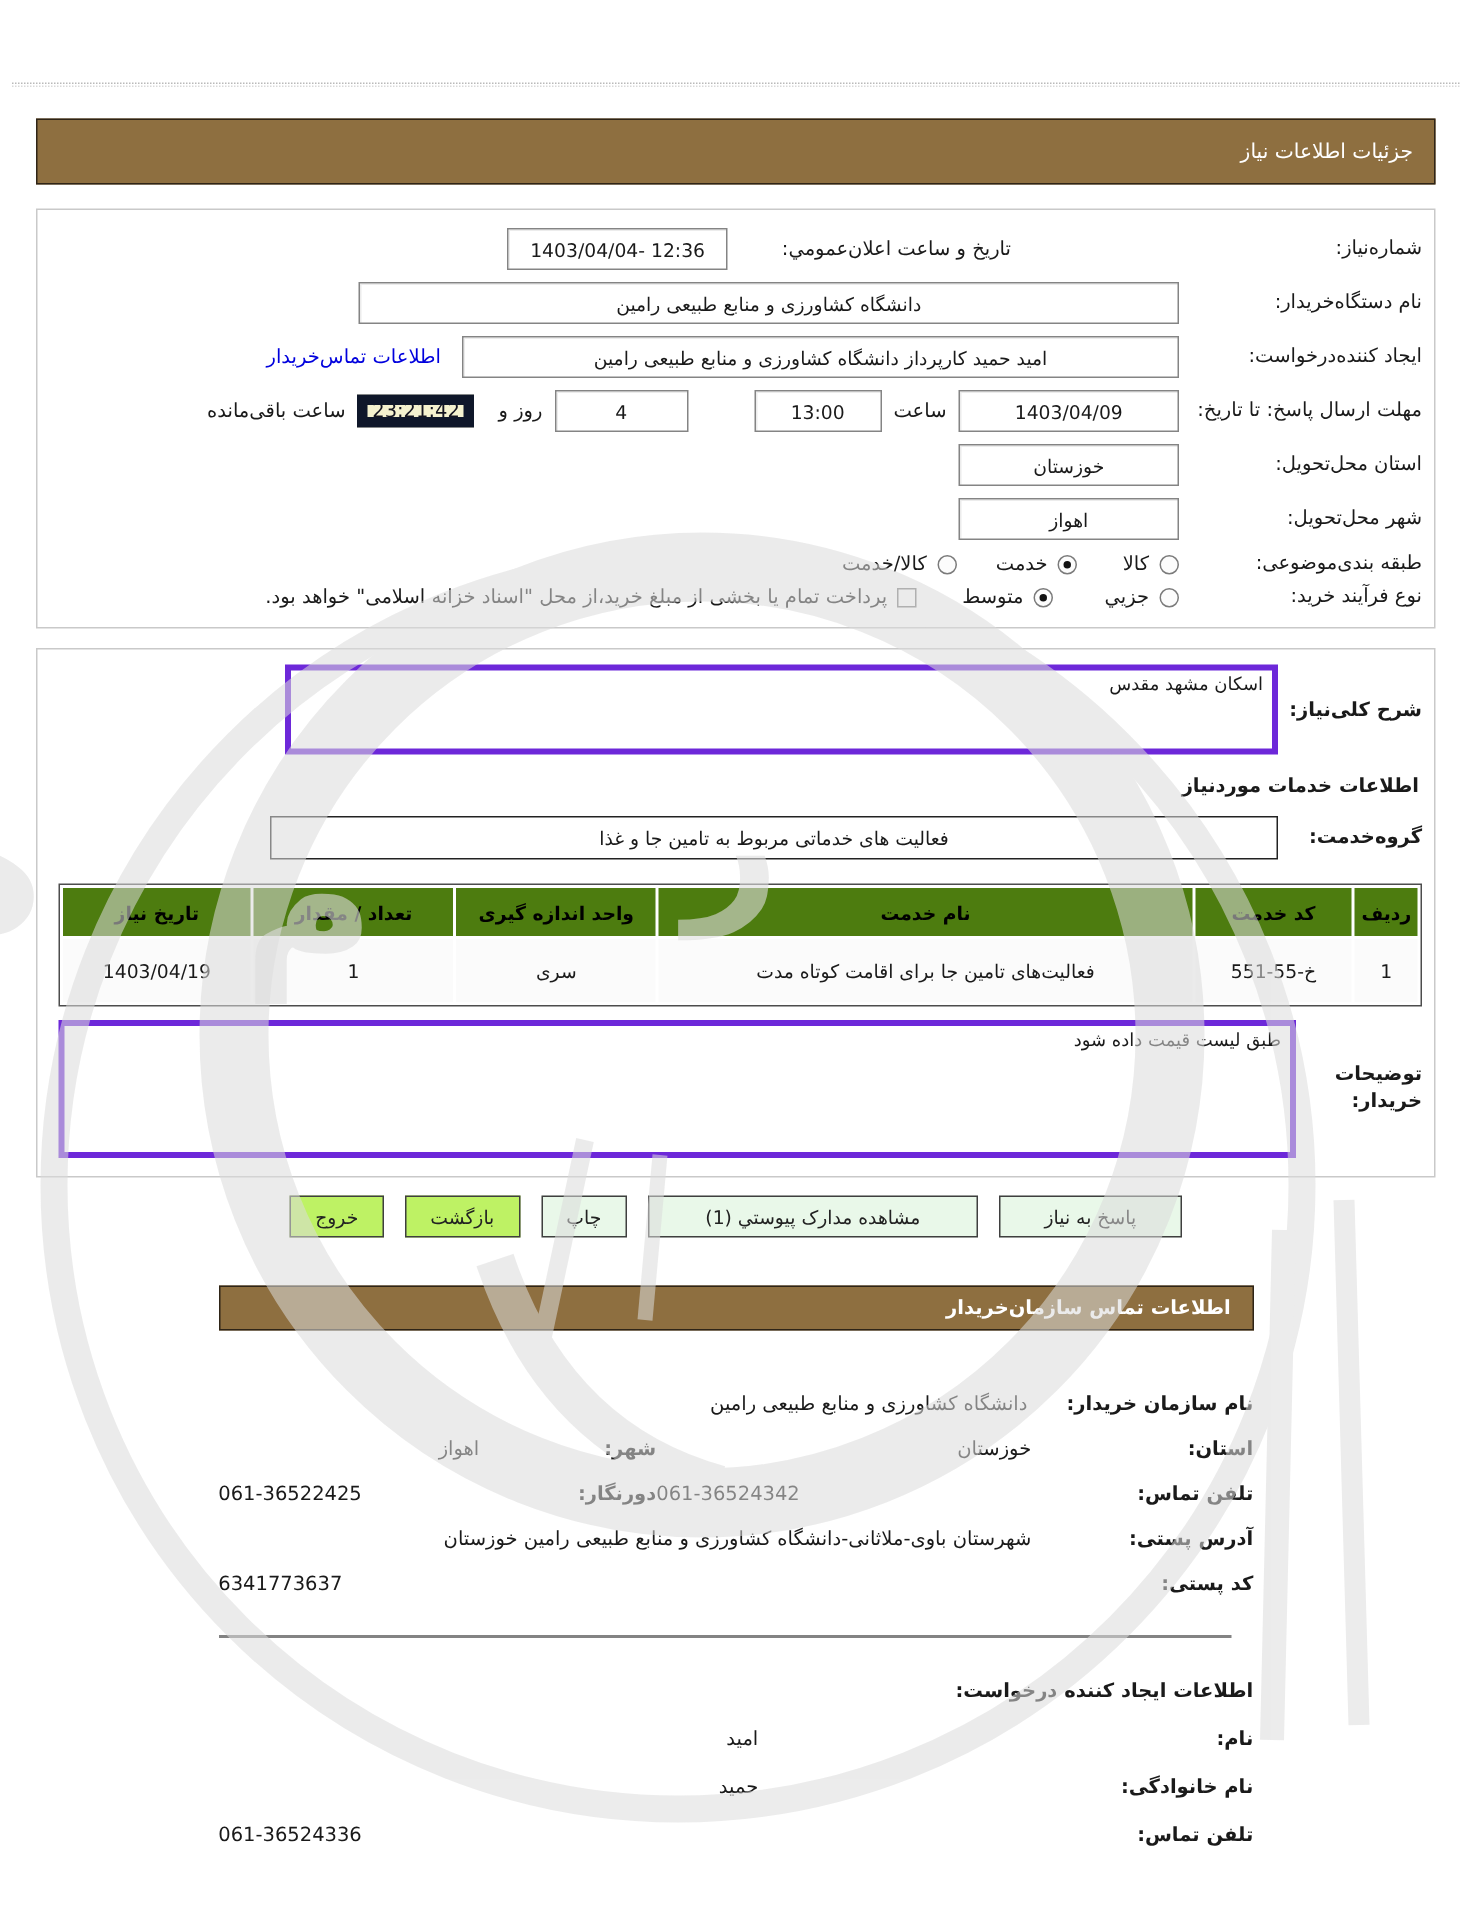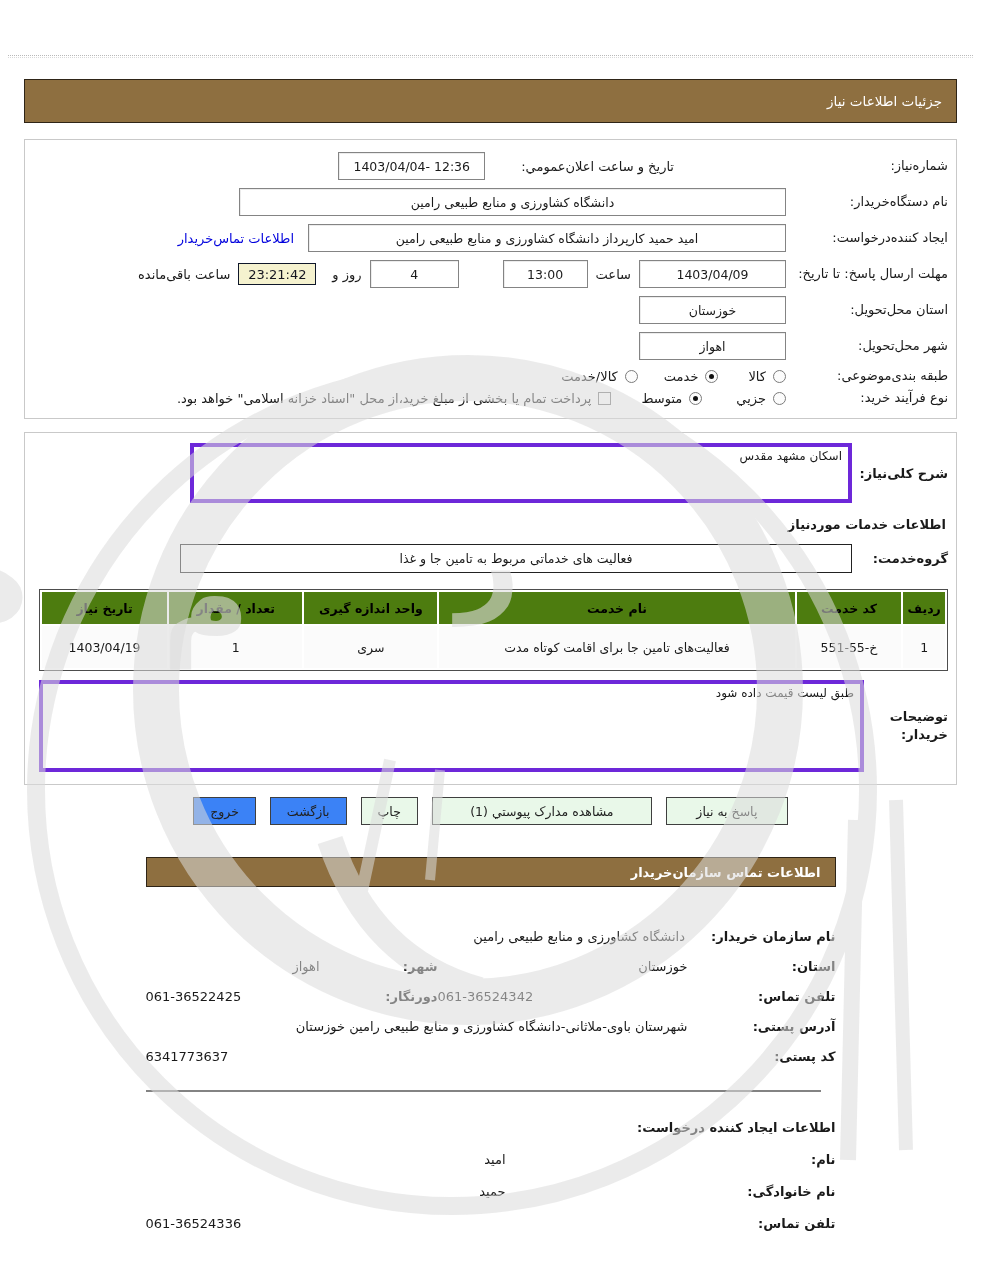--- a/index.html
+++ b/index.html
@@ -31,21 +31,21 @@
 
   .frow { display: flex; align-items: center; margin-bottom: 8px; }
   .flabel { width: 162px; flex: 0 0 162px; padding-left: 8px; line-height: 16px; }
   .inp { border: 1px solid #848484; background: #fff; height: 28px;
     display: flex; align-items: center; justify-content: center;
     font-size: 12.5px; box-shadow: inset 1px 1px 0 #ececec; }
   .w185 { width: 147px; } .w547 { width: 547px; } .w477 { width: 478px; }
   .w85 { width: 85px; } .w89 { width: 89px; }
   .gap112 { width: 112px; } .gap36 { width: 36px; } .gap44 { width: 44px; }
   .link { color: #0000dd; margin-right: 14px; cursor: pointer; }
-  .timer { width: 78px; height: 22px; background: #f5f2cf; border: 1px solid #0f172a;
+  .timer { width: 78px; height: 22px; background: #f5f2cf; border: 7px solid #0f172a;
     color: #14141f; display: flex; align-items: center; justify-content: center;
     font-size: 13px; margin: 0 8px; overflow: hidden; }
   .small-lbl { margin: 0 8px; }
 
   .radio { width: 13px; height: 13px; border-radius: 50%; border: 1px solid #7b7b7b;
     background: #fcfcfc; display: inline-block; position: relative; flex: 0 0 13px; }
   .radio.checked::after { content:""; position: absolute; inset: 3px; border-radius: 50%; background: #111; }
   .checkbox { width: 13px; height: 13px; border: 1px solid #7b7b7b; background: #fff; flex: 0 0 13px; }
   .opt { display: flex; align-items: center; margin-left: 26px; }
   .opt span.olabel { margin-right: 7px; }
@@ -74,21 +74,21 @@
   .notes-row { display: flex; align-items: center; margin-top: 9px; }
   .notes-label { width: 84px; flex: 0 0 84px; font-weight: bold; line-height: 18px; }
   .notes-box { flex: 1; height: 92px; }
 
   
   .actions { display: flex; justify-content: center; align-items: center; gap: 14px; margin-top: 12px; }
   .btn { border: 1px solid #3f3f3f; height: 28px; font-size: 12.5px; color: #222;
     display: flex; align-items: center; justify-content: center; padding: 0 16px; cursor: pointer;
     font-family: "DejaVu Sans", sans-serif; }
   .btn-green { background: #e9f8e9; }
-  .btn-red { background: #3b82f6; }
+  .btn-red { background: #bef264; }
   .btn-wide { min-width: 122px; } .btn-xwide { min-width: 220px; }
 
   
   .contact { width: 690px; margin: 0 auto; }
   .c-row1 { display: flex; margin-top: 42px; margin-bottom: 15px; }
   .c-grid { display: grid; grid-template-columns: 148px 250px 118px 1fr; margin-bottom: 15px; align-items: baseline; }
   .c-label { font-weight: bold; }
   .ltr { direction: ltr; unicode-bidi: embed; }
   .c-row1 .c-val { margin-right: 26px; }
   .addr-row { display: grid; grid-template-columns: 148px 1fr; margin-bottom: 15px; }

